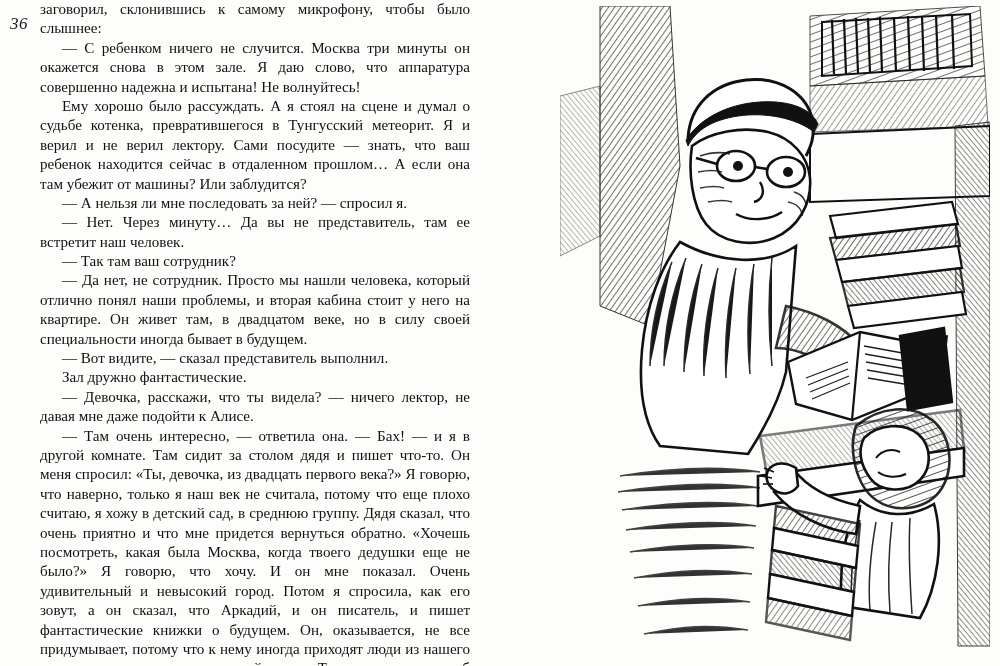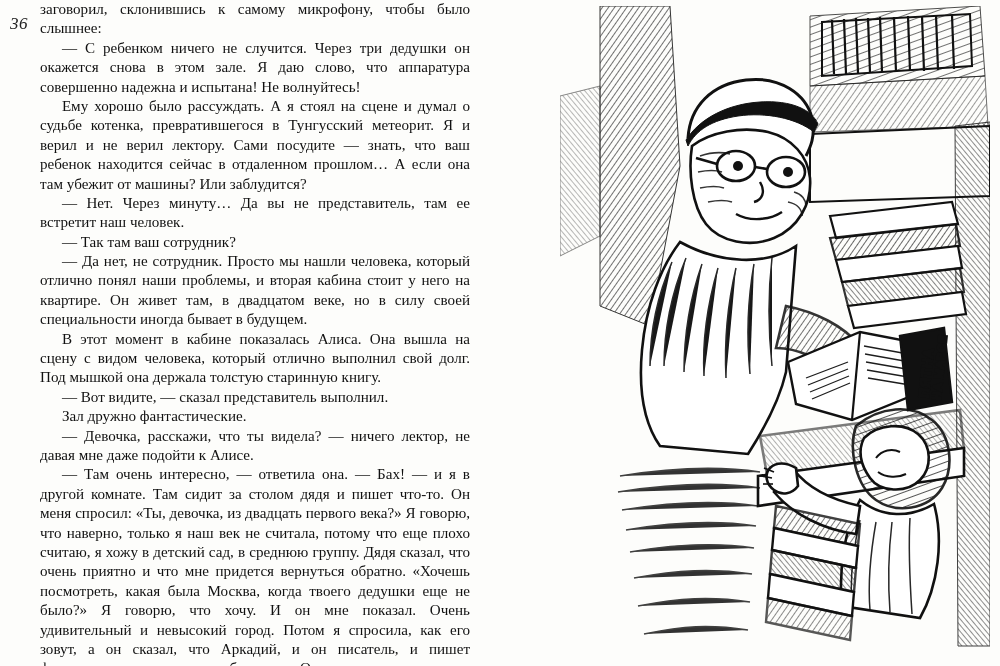--- a/index.html
+++ b/index.html
@@ -64,26 +64,26 @@
 </style>
 </head>
 <body>
 
 <div class="page">
 
   <div class="page-number">36</div>
 
   <div class="text-column">
     <p class="noindent">заговорил, склонившись к самому микрофону, чтобы было слышнее:</p>
-    <p>— С ребенком ничего не случится. Через три дедушки он окажется снова в этом зале. Я даю слово, что аппаратура совершенно надежна и испытана! Не волнуйтесь!</p>
+    <p>— С ребенком ничего не случится. Москва три минуты он окажется снова в этом зале. Я даю слово, что аппаратура совершенно надежна и испытана! Не волнуйтесь!</p>
     <p>Ему хорошо было рассуждать. А я стоял на сцене и думал о судьбе котенка, превратившегося в Тунгусский метеорит. Я и верил и не верил лектору. Сами посудите — знать, что ваш ребенок находится сейчас в отдаленном прошлом… А если она там убежит от машины? Или заблудится?</p>
+    <p>— А нельзя ли мне последовать за ней? — спросил я.</p>
     <p>— Нет. Через минуту… Да вы не представитель, там ее встретит наш человек.</p>
     <p>— Так там ваш сотрудник?</p>
     <p>— Да нет, не сотрудник. Просто мы нашли человека, который отлично понял наши проблемы, и вторая кабина стоит у него на квартире. Он живет там, в двадцатом веке, но в силу своей специальности иногда бывает в будущем.</p>
-    <p>В этот момент в кабине показалась Алиса. Она вышла на сцену с видом человека, который отлично выполнил свой долг. Под мышкой она держала толстую старинную книгу.</p>
     <p>— Вот видите, — сказал представитель выполнил.</p>
     <p>Зал дружно фантастические.</p>
     <p>— Девочка, расскажи, что ты видела? — ничего лектор, не давая мне даже подойти к Алисе.</p>
     <p>— Там очень интересно, — ответила она. — Бах! — и я в другой комнате. Там сидит за столом дядя и пишет что-то. Он меня спросил: «Ты, девочка, из двадцать первого века?» Я говорю, что наверно, только я наш век не считала, потому что еще плохо считаю, я хожу в детский сад, в среднюю группу. Дядя сказал, что очень приятно и что мне придется вернуться обратно. «Хочешь посмотреть, какая была Москва, когда твоего дедушки еще не было?» Я говорю, что хочу. И он мне показал. Очень удивительный и невысокий город. Потом я спросила, как его зовут, а он сказал, что Аркадий, и он писатель, и пишет фантастические книжки о будущем. Он, оказывается, не все придумывает, потому что к нему иногда приходят люди из нашего времени и рассказывают о нашей жизни. Только он не может об этом рассказать никому, потому что это</p>
   </div>
 
   <div class="illustration">
     <svg viewBox="0 0 430 654" xmlns="http://www.w3.org/2000/svg">
       <defs>
         <pattern id="hatch" patternUnits="userSpaceOnUse" width="5" height="5" patternTransform="rotate(35)">

